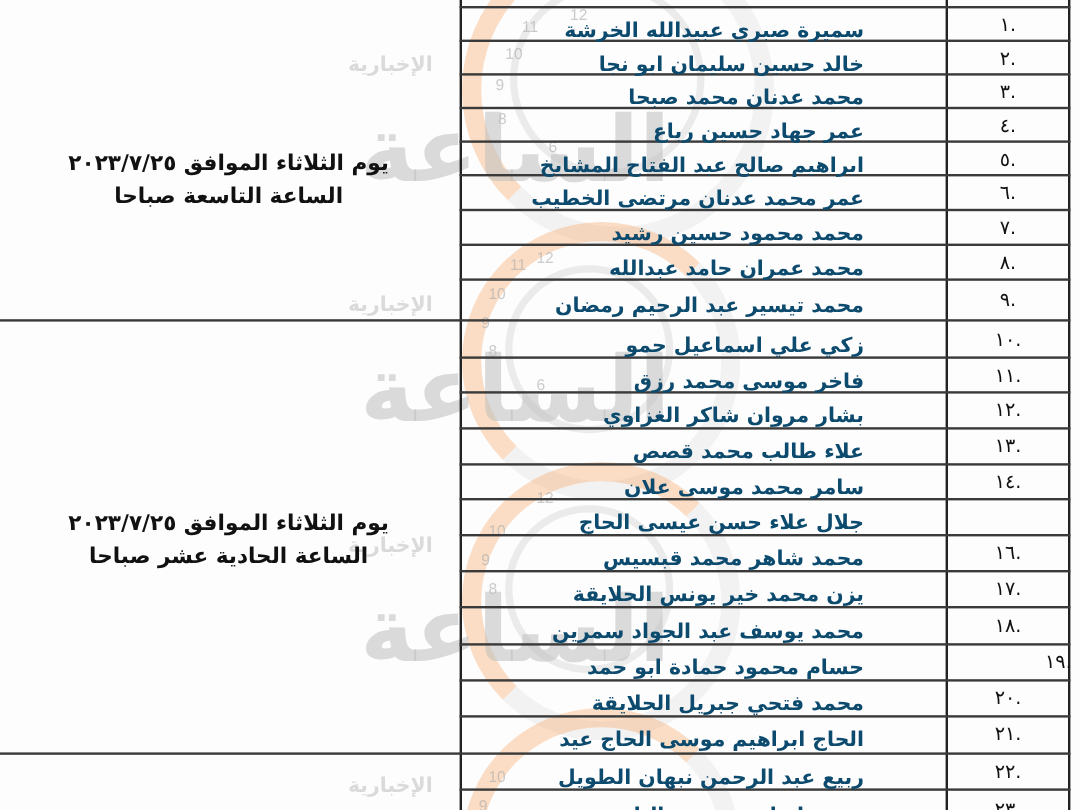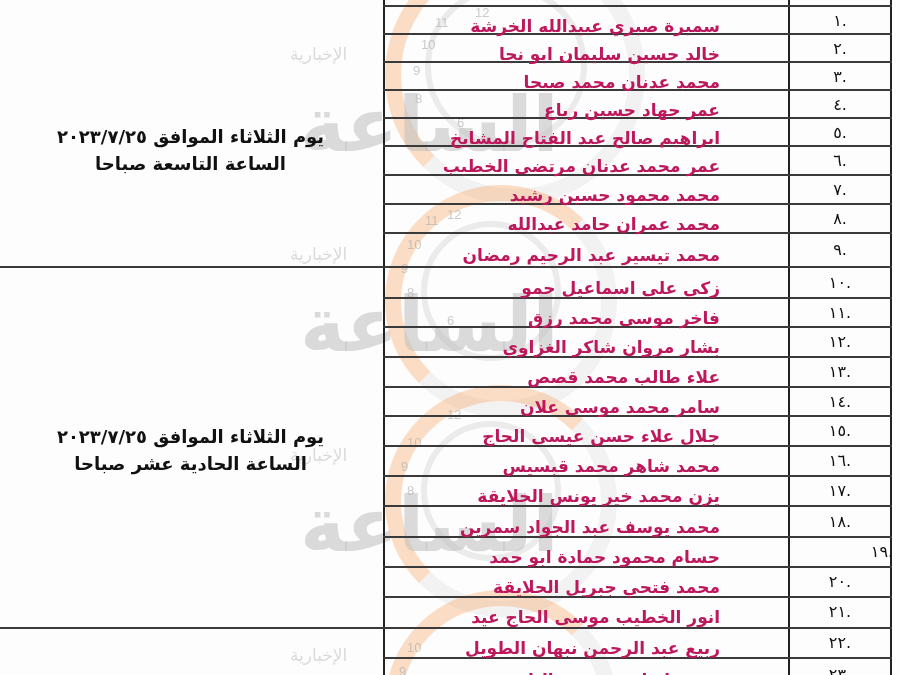--- a/index.html
+++ b/index.html
@@ -44,21 +44,21 @@
       font-family: "Liberation Sans", sans-serif;
       font-size: 13px;
       color: rgba(170,170,170,0.6);
     }
     .wm-brand {
       position: absolute;
       font-family: "DejaVu Sans", sans-serif;
       color: rgba(190,190,190,0.55);
       direction: rtl;
     }
-    .wm-brand.small { font-size: 17px; }
+    .wm-brand.small { font-size: 17px; font-weight: bold; }
     .wm-brand.big { font-size: 76px; font-weight: bold; letter-spacing: -2px; }
 
     
     .table {
       position: absolute;
       left: -2px;
       top: 0;
       width: 895px;
       height: 675px;
     }
@@ -92,21 +92,21 @@
       height: 40px;
       display: flex;
       align-items: center;
       justify-content: flex-start;
       direction: rtl;
       padding-right: 68px;
       box-sizing: border-box;
       font-family: "DejaVu Sans", sans-serif;
       font-weight: bold;
       font-size: 17px;
-      color: #be185d;
+      color: #0c4a6e;
       white-space: nowrap;
     }
     .group-cell {
       position: absolute;
       left: 0;
       width: 385px;
       display: flex;
       flex-direction: column;
       align-items: center;
       justify-content: center;
@@ -243,38 +243,37 @@
     <div class="name-cell" style="top:327px;">بشار مروان شاكر الغزاوي</div>
     <div class="num-cell" style="top:327px;">.١٢</div>
 
     <div class="name-cell" style="top:357px;">علاء طالب محمد قصص</div>
     <div class="num-cell" style="top:357px;">.١٣</div>
 
     <div class="name-cell" style="top:387px;">سامر محمد موسى علان</div>
     <div class="num-cell" style="top:387px;text-align:right;">.١٤</div>
 
     <div class="name-cell" style="top:416px;">جلال علاء حسن عيسى الحاج</div>
-    <div class="num-cell" style="top:416px;">.١٥</div>
 
     <div class="name-cell" style="top:446px;">محمد شاهر محمد قبسيس</div>
     <div class="num-cell" style="top:446px;">.١٦</div>
 
     <div class="name-cell" style="top:476px;">يزن محمد خير يونس الحلايقة</div>
     <div class="num-cell" style="top:476px;">.١٧</div>
 
     <div class="name-cell" style="top:507px;">محمد يوسف عبد الجواد سمرين</div>
     <div class="num-cell" style="top:507px;">.١٨</div>
 
     <div class="name-cell" style="top:537px;">حسام محمود حمادة ابو حمد</div>
     <div class="num-cell" style="top:537px;margin-left:42px;">.١٩</div>
 
     <div class="name-cell" style="top:567px;">محمد فتحي جبريل الحلايقة</div>
     <div class="num-cell" style="top:567px;">.٢٠</div>
 
-    <div class="name-cell" style="top:597px;">انور الخطيب موسى الحاج عيد</div>
+    <div class="name-cell" style="top:597px;">الحاج ابراهيم موسى الحاج عيد</div>
     <div class="num-cell" style="top:597px;">.٢١</div>
 
     <div class="name-cell" style="top:628px;">ربيع عبد الرحمن نبهان الطويل</div>
     <div class="num-cell" style="top:628px;">.٢٢</div>
 
     <div class="name-cell" style="top:660px;">محمد ابراهيم محمد التلي</div>
     <div class="num-cell" style="top:660px;">.٢٣</div>
   </div>
 </div>
 

